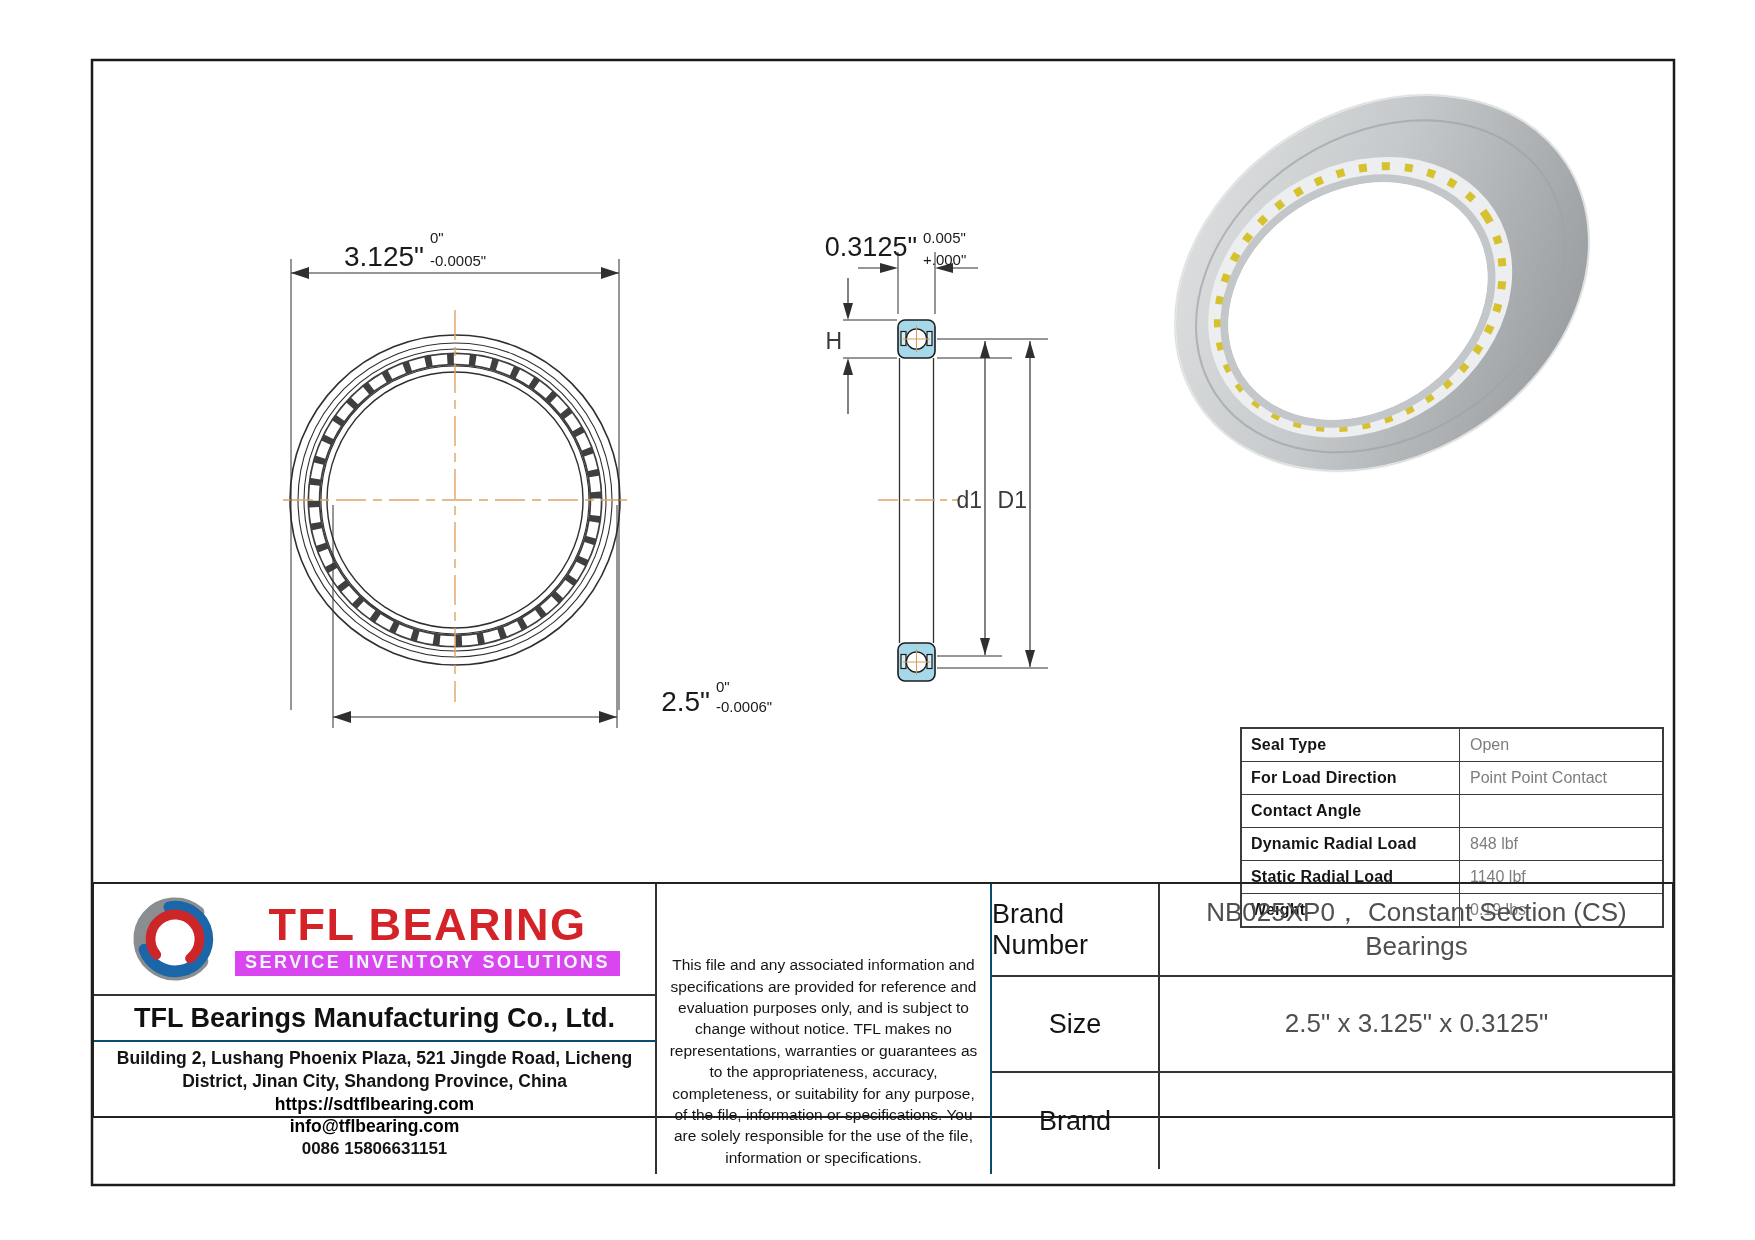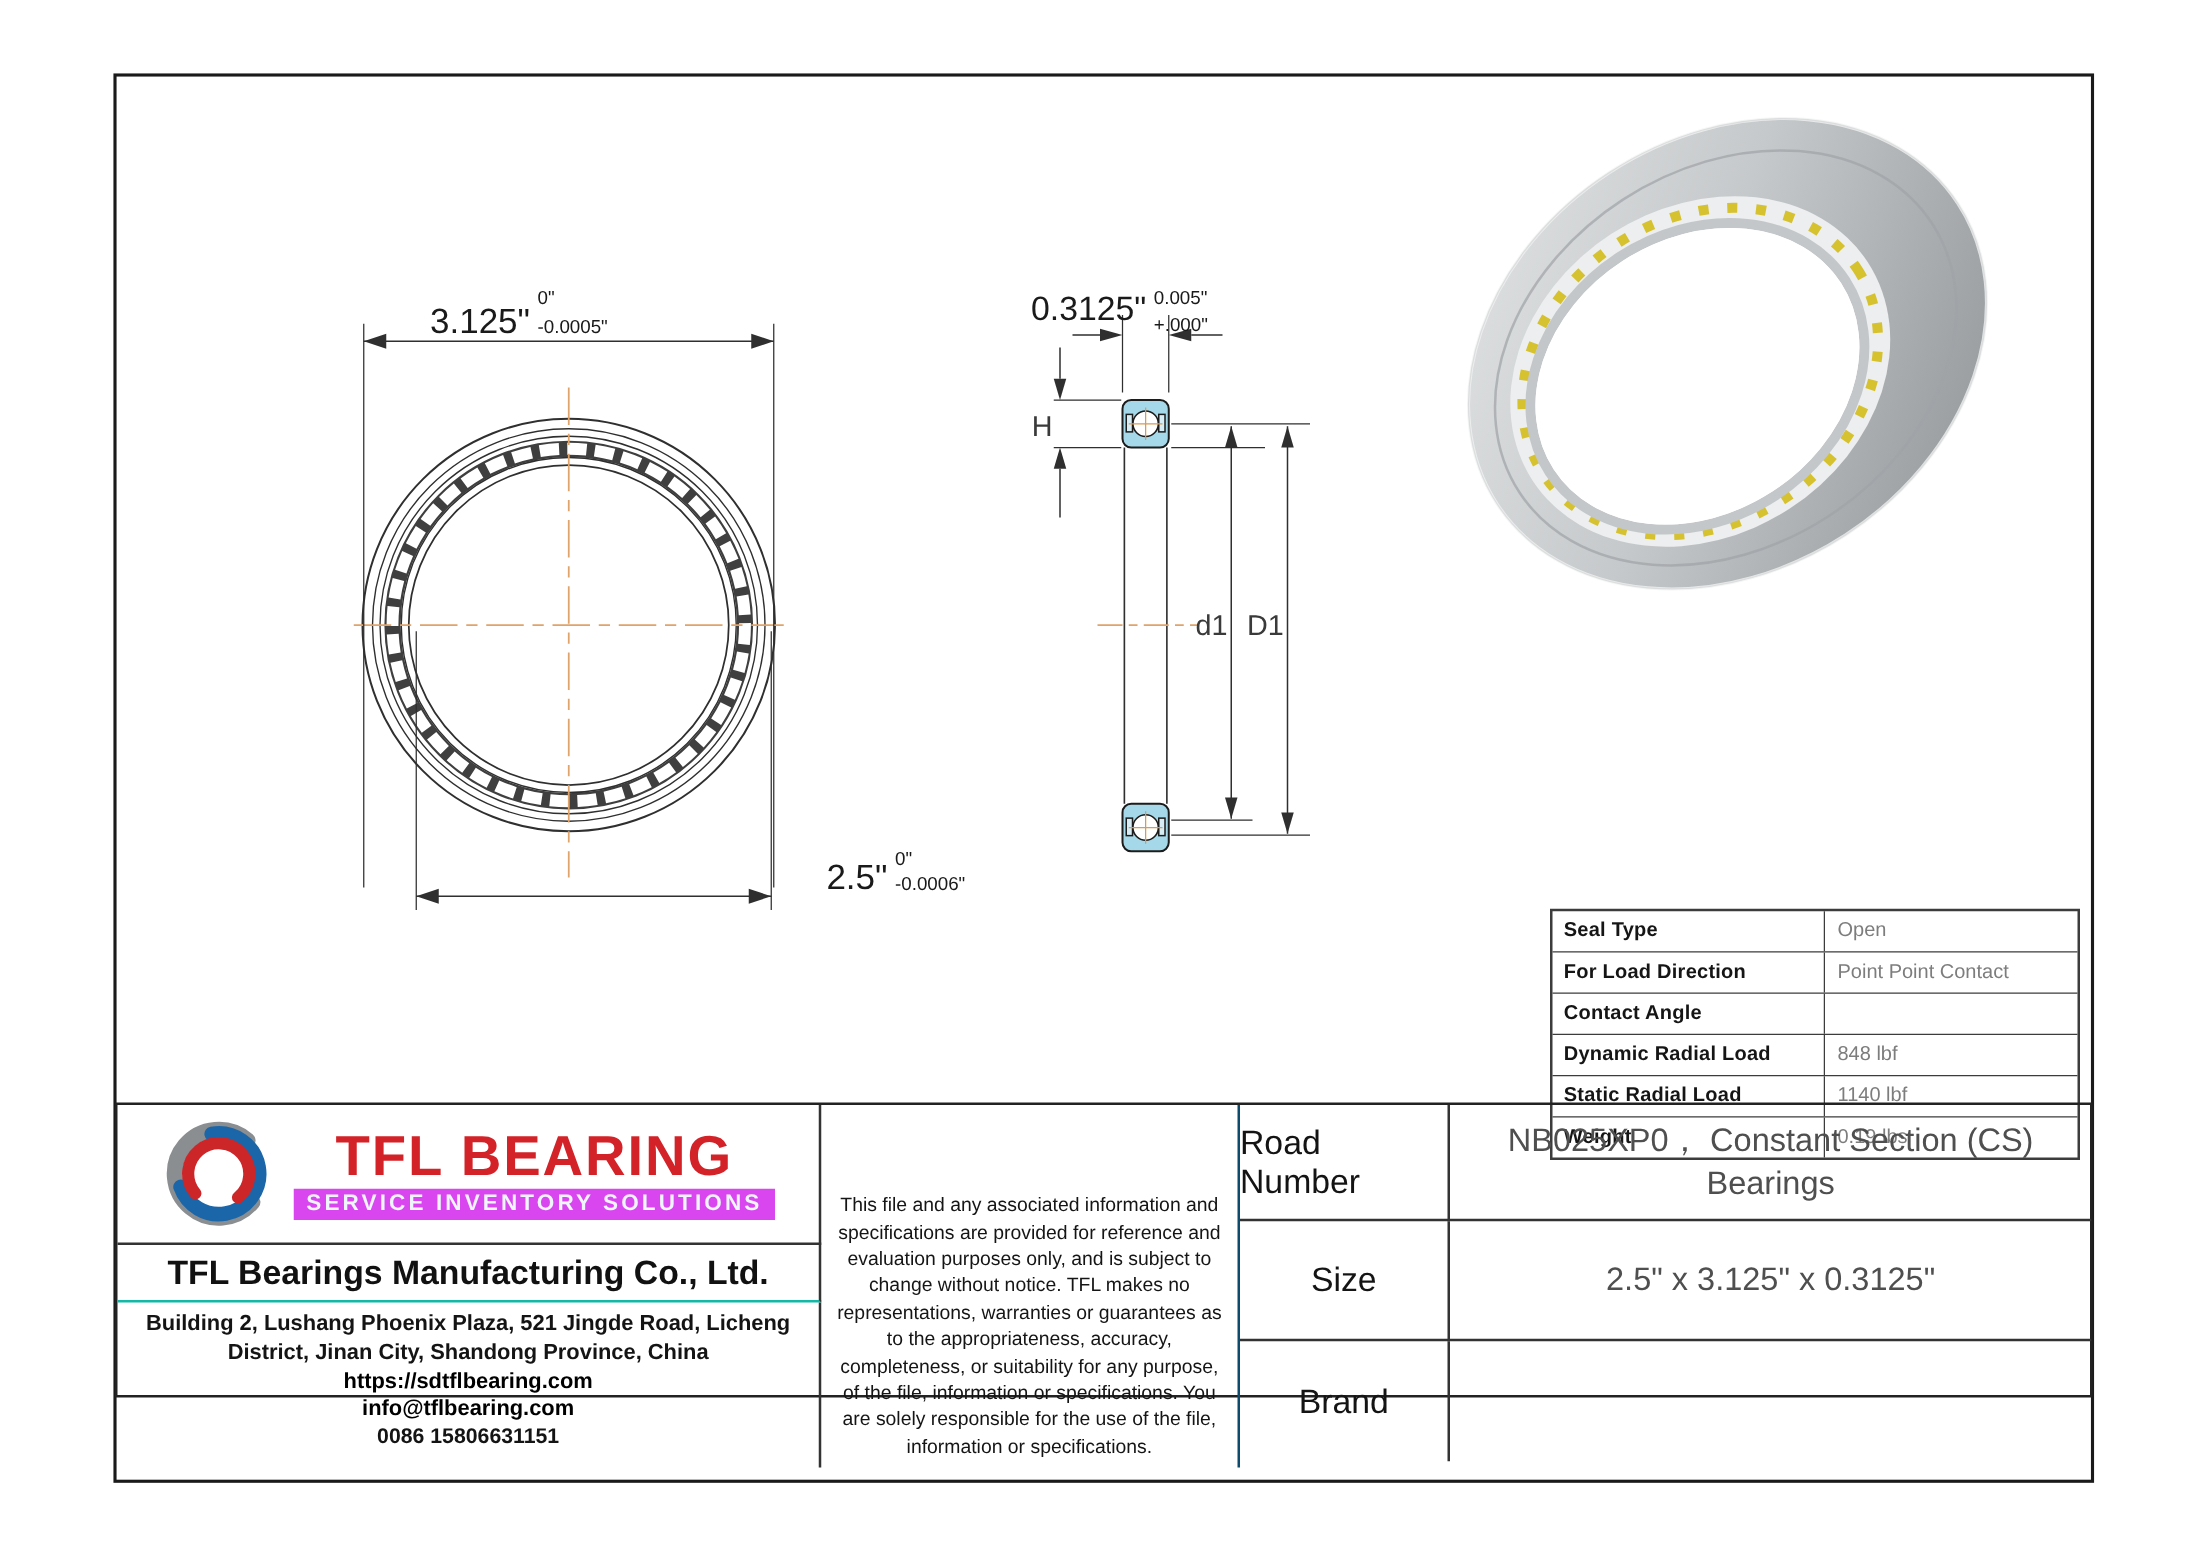--- a/index.html
+++ b/index.html
@@ -18,21 +18,21 @@
   
   .title-block{position:absolute;left:92px;top:882px;width:1582px;height:236px;
       border:2.5px solid #222;box-sizing:border-box;}
   .tb-cell{position:absolute;box-sizing:border-box;}
   .tb-logo{left:0;top:0;width:563px;height:112px;border-right:2px solid #333;border-bottom:2px solid #333;
       display:flex;align-items:center;justify-content:center;gap:14px;}
   .logo-text-col{display:flex;flex-direction:column;align-items:center;}
   .logo-title{font-size:45px;font-weight:800;color:#d42328;letter-spacing:1.5px;line-height:1;}
   .logo-banner{margin-top:4px;background:#d946ef;color:#eef5fb;font-size:18px;font-weight:700;
       letter-spacing:2.5px;padding:2px 10px 3px 10px;line-height:1.1;align-self:stretch;text-align:center;}
-  .tb-company{left:0;top:112px;width:563px;height:46px;border-right:2px solid #333;border-bottom:2px solid #14b8a6;
+  .tb-company{left:0;top:112px;width:563px;height:46px;border-right:2px solid #333;border-bottom:2px solid #0c4a6e;
       display:flex;align-items:center;justify-content:center;font-size:27px;font-weight:700;color:#111;}
   .tb-address{left:0;top:158px;width:563px;height:132px;border-right:2px solid #333;
       display:flex;flex-direction:column;align-items:center;justify-content:flex-start;padding-top:5px;}
   .addr-line{font-size:17.5px;font-weight:600;color:#141414;text-align:center;line-height:1.3;width:545px;}
   .addr-link{font-size:17.5px;font-weight:700;color:#000000;line-height:1.3;text-decoration:none;}
   .addr-phone{font-size:17px;font-weight:700;color:#141414;line-height:1.3;}
   .tb-disclaimer{left:563px;top:0;width:335px;height:290px;border-right:2px solid #0c4a6e;
       display:flex;align-items:flex-end;justify-content:center;padding:6px 12px;}
   .tb-disclaimer p{margin:0;font-size:15.5px;font-weight:500;color:#151515;text-align:center;line-height:1.38;}
   .tb-field-label{left:898px;width:168px;border-right:2px solid #333;display:flex;align-items:center;
@@ -204,21 +204,21 @@
       <div class="addr-line">Building 2, Lushang Phoenix Plaza, 521 Jingde Road, Licheng District, Jinan City, Shandong Province, China</div>
       <a class="addr-link">https://sdtflbearing.com</a>
       <a class="addr-link">info@tflbearing.com</a>
       <div class="addr-phone">0086 15806631151</div>
     </div>
 
     <div class="tb-cell tb-disclaimer">
       <p>This file and any associated information and specifications are provided for reference and evaluation purposes only, and is subject to change without notice. TFL makes no representations, warranties or guarantees as to the appropriateness, accuracy, completeness, or suitability for any purpose, of the file, information or specifications.  You are solely responsible for the use of the file, information or specifications.</p>
     </div>
 
-    <div class="tb-cell tb-field-label row0">Road Number</div>
+    <div class="tb-cell tb-field-label row0">Brand Number</div>
     <div class="tb-cell tb-field-value row0">NB025XP0， Constant Section (CS) Bearings</div>
 
     <div class="tb-cell tb-field-label row1">Size</div>
     <div class="tb-cell tb-field-value row1">2.5" x 3.125" x 0.3125"</div>
 
     <div class="tb-cell tb-field-label row2">Brand</div>
   </div>
 
 </div>
 

